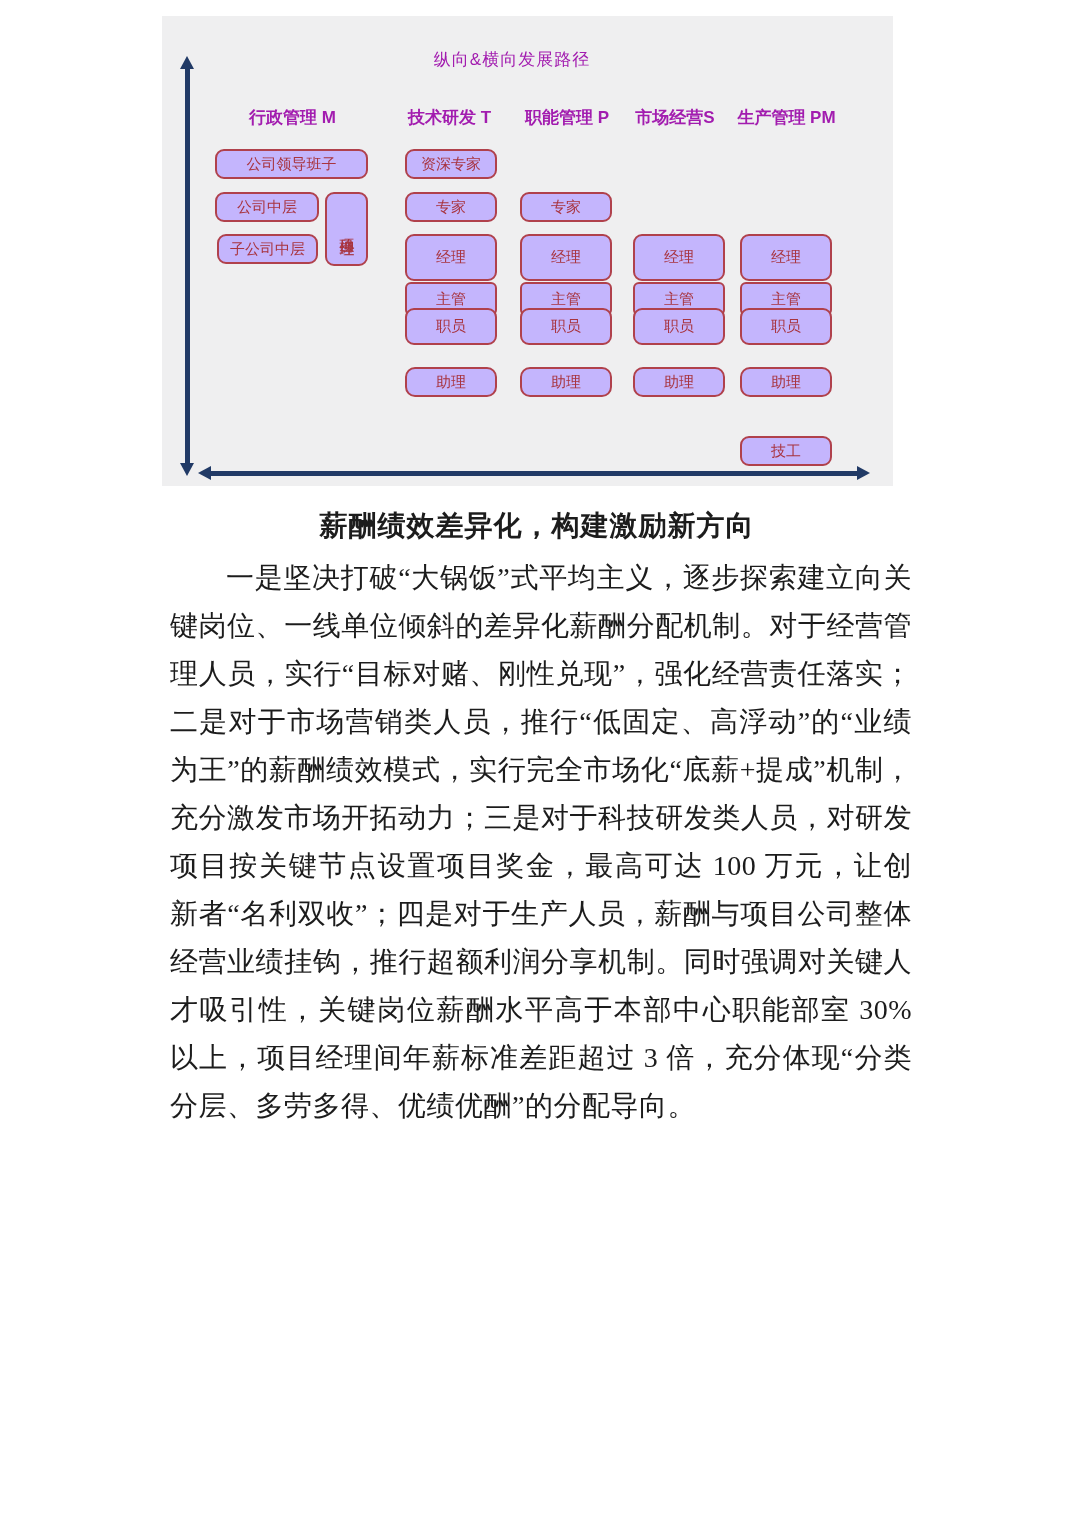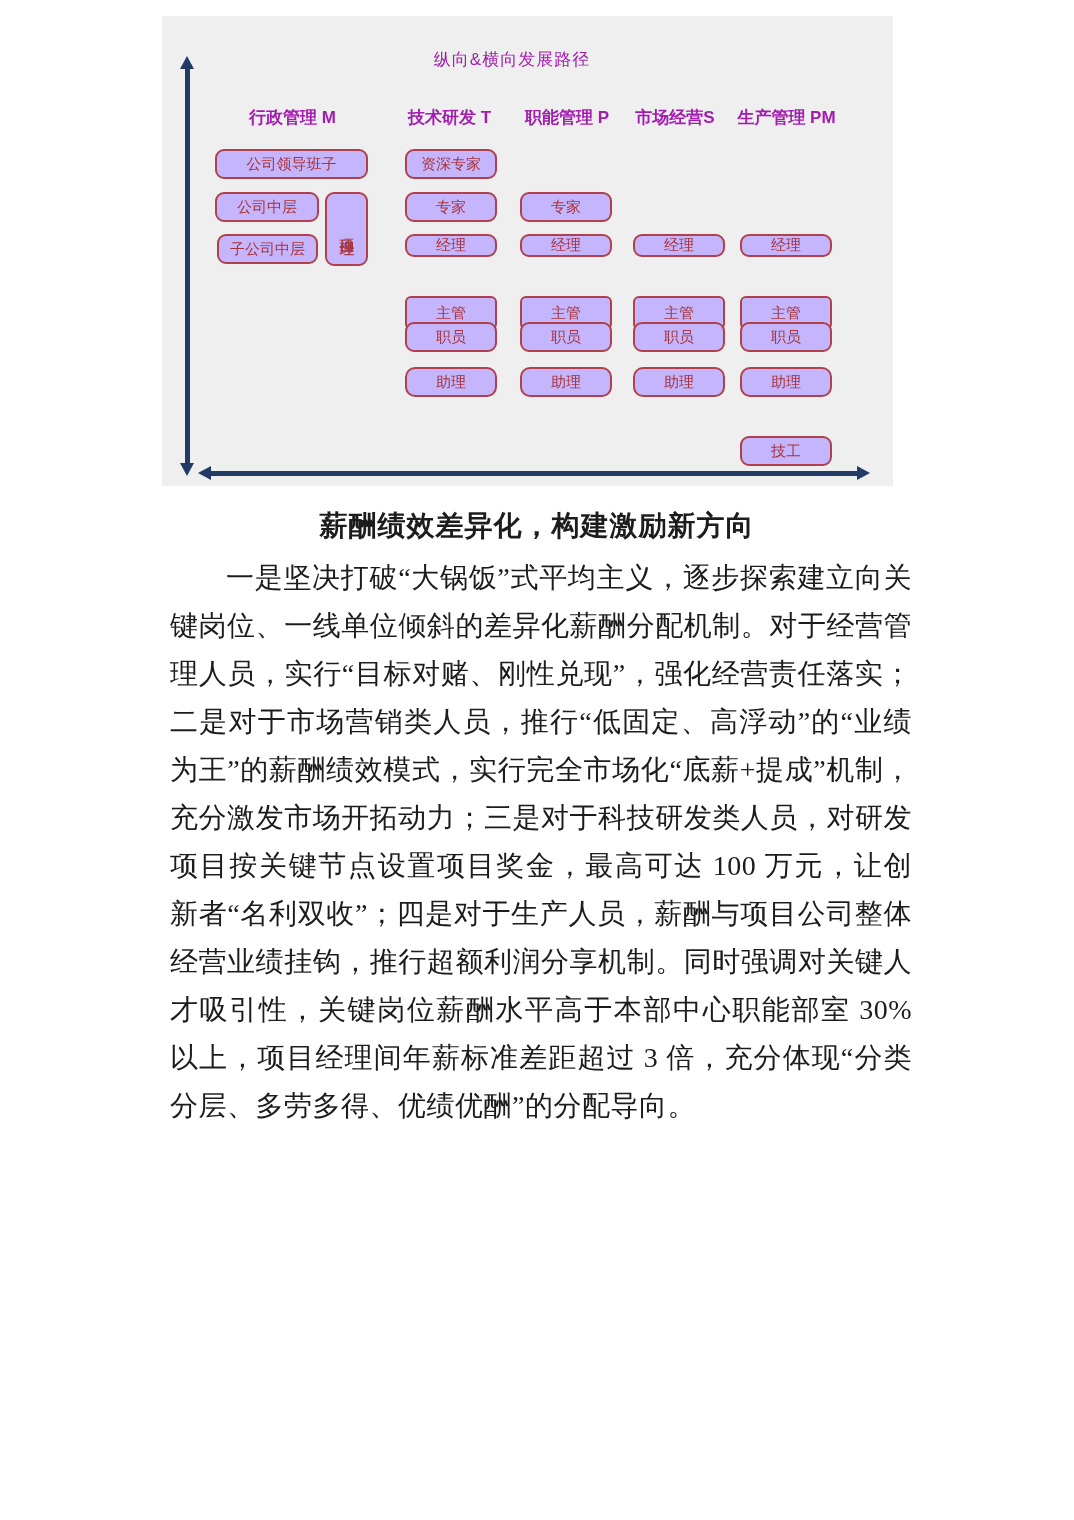--- a/index.html
+++ b/index.html
@@ -99,23 +99,23 @@
     color: #a8343f;
     font-size: 15px;
     display: flex;
     align-items: center;
     justify-content: center;
     text-align: center;
   }
   
   .r1 { top: 133px; height: 30px; }
   .r2 { top: 176px; height: 30px; }
-  .r3 { top: 218px; height: 23px; }
-  .r4 { top: 280px; height: 34px; border-radius: 6px; }
-  .r5 { top: 306px; height: 30px; }
+  .r3 { top: 218px; height: 47px; }
+  .r4 { top: 266px; height: 34px; border-radius: 6px; }
+  .r5 { top: 292px; height: 37px; }
   .r6 { top: 351px; height: 30px; border-radius: 10px; }
   .r7 { top: 420px; height: 30px; }
   
   .c2 { left: 243px; width: 92px; }
   .c3 { left: 358px; width: 92px; }
   .c4 { left: 471px; width: 92px; }
   .c5 { left: 578px; width: 92px; }
   
   .b-top  { left: 53px;  top: 133px; width: 153px; height: 30px; }
   .b-mid  { left: 53px;  top: 176px; width: 104px; height: 30px; }

